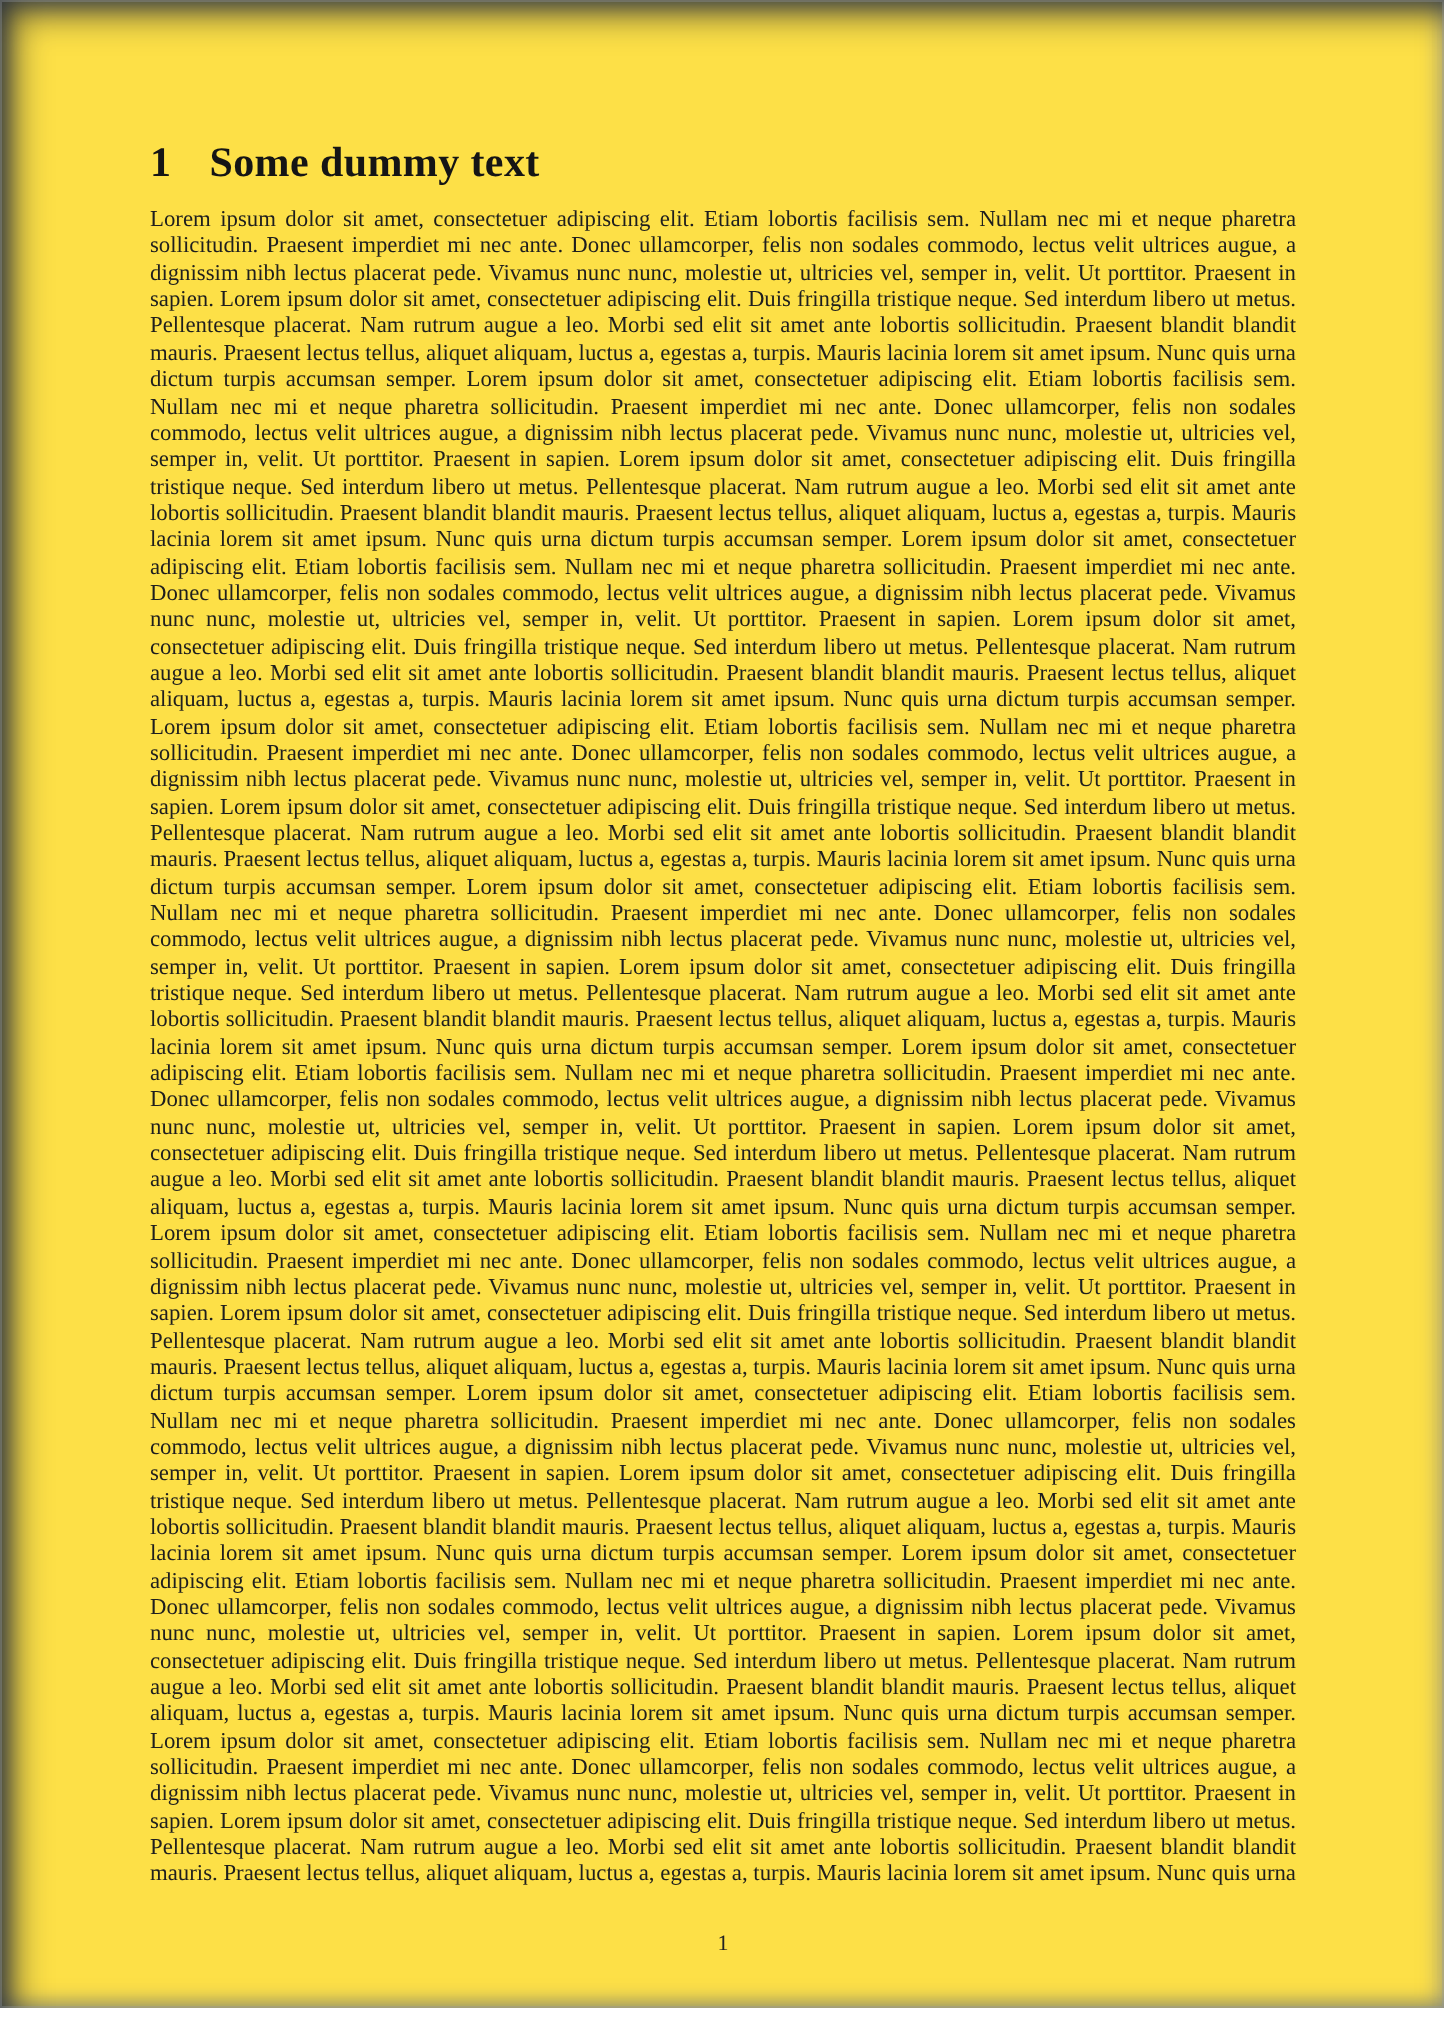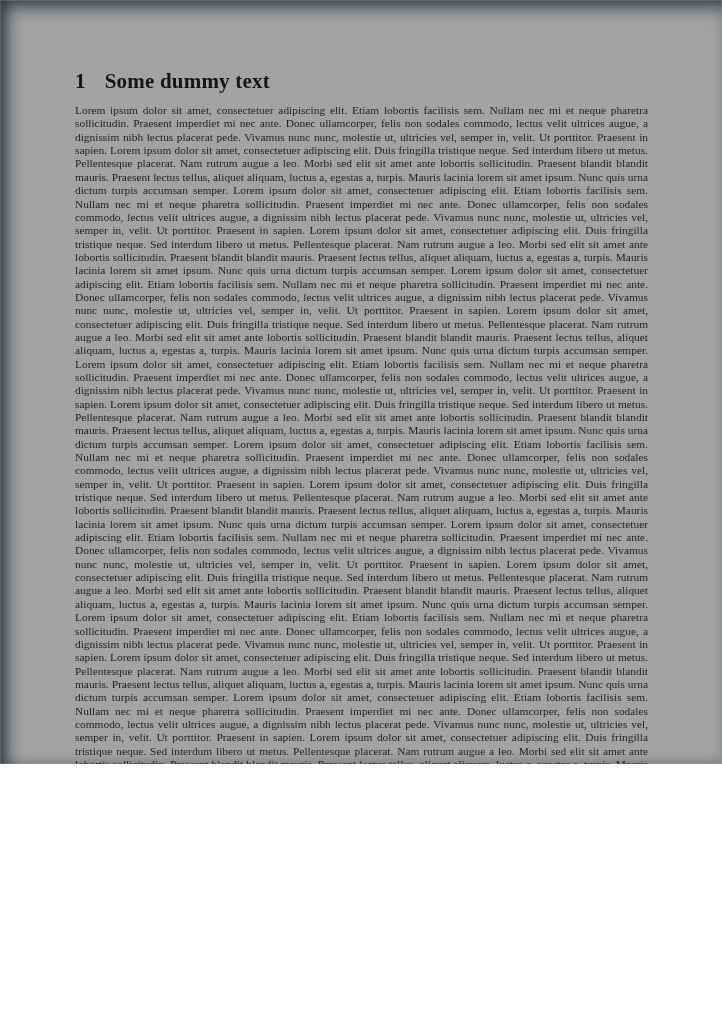--- a/index.html
+++ b/index.html
@@ -4,22 +4,22 @@
 <style>
   html, body {
     margin: 0;
     padding: 0;
     background: #ffffff;
     font-family: "Liberation Serif", "DejaVu Serif", serif;
   }
   .page {
     position: relative;
     width: 722px;
-    height: 764px;
-    background: #a3a3a3;
+    height: 1004px;
+    background: #fde047;
     overflow: hidden;
     box-sizing: border-box;
     
     box-shadow:
       inset 0 0 0 1px rgba(150,155,162,0.35),
       inset 16px 16px 18px -10px rgba(28,33,41,0.75),
       inset 9px 0 9px -5px rgba(88,95,104,0.70),
       inset 0 9px 9px -5px rgba(110,116,124,0.60),
       inset -9px 0 9px -5px rgba(130,136,144,0.50),
       inset 0 -9px 9px -5px rgba(110,116,124,0.60);

